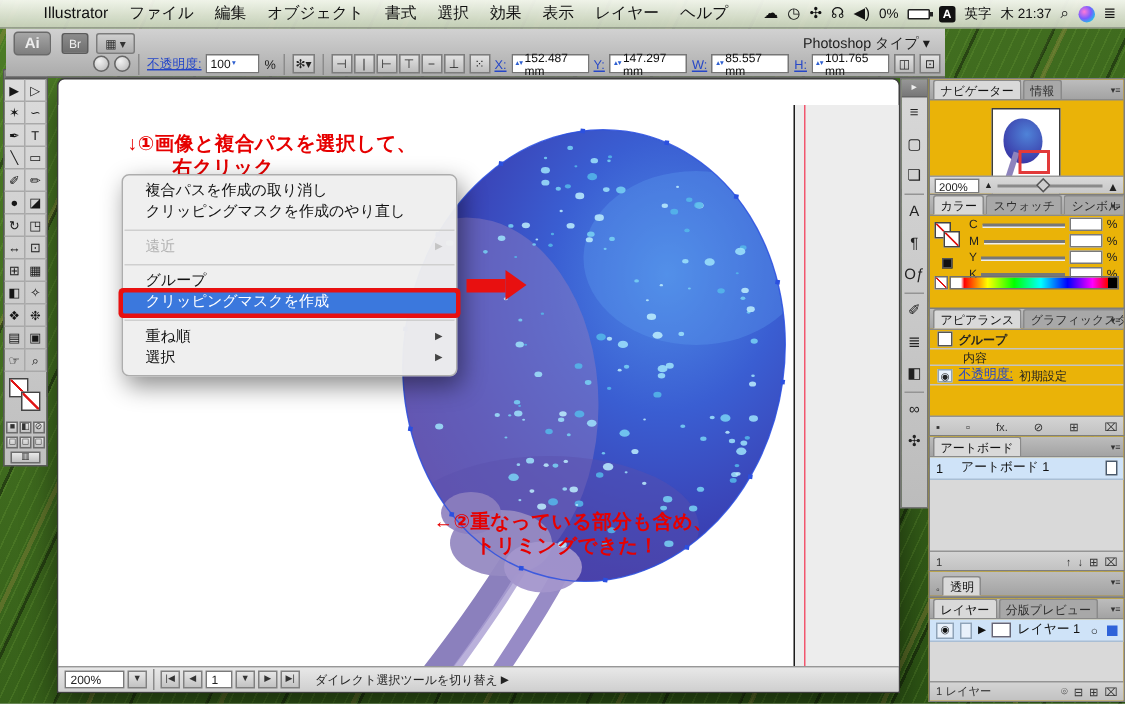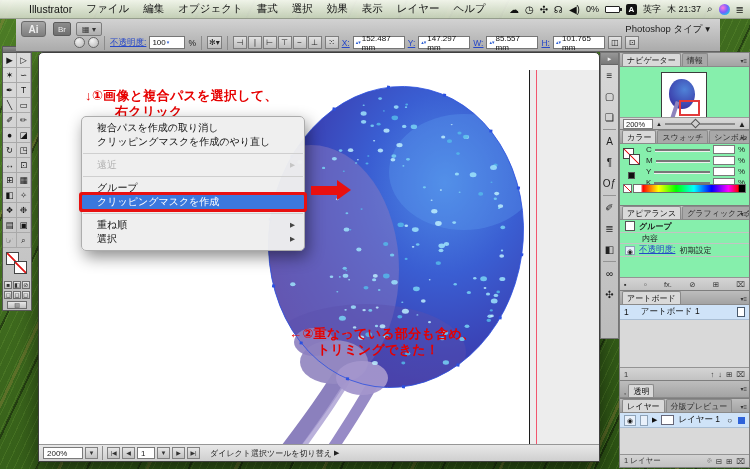--- a/index.html
+++ b/index.html
@@ -18,21 +18,21 @@
 .menubar .mi{padding:0 7px;white-space:nowrap}
 .menubar .apple{font-size:12px;padding:0 8px}
 .menubar .appname{font-weight:normal}
 .mstat{margin-left:auto;display:flex;align-items:center;gap:6px;font-size:9px;white-space:nowrap}
 .sic{font-size:10px}
 .batt{display:inline-block;width:15px;height:7px;border:1px solid #222;border-radius:1px;position:relative;background:#fff}
 .batt::after{content:"";position:absolute;right:-3px;top:1px;width:2px;height:3px;background:#222}
 .abadge{display:inline-block;width:11px;height:11px;background:#111;color:#fff;border-radius:2px;text-align:center;line-height:11px;font-size:8px;font-weight:bold}
 .siri{display:inline-block;width:11px;height:11px;border-radius:50%;background:radial-gradient(circle at 35% 35%,#ff7ad9,#7a5cff 45%,#18c7e8 80%)}
 
-.abar{position:absolute;left:16px;top:19px;width:704px;height:33px;background:linear-gradient(#d2d2d2,#ababab);border-bottom:1px solid #636363;z-index:40}
+.abar{position:absolute;left:4px;top:19px;width:626px;height:33px;background:linear-gradient(#d2d2d2,#ababab);border-bottom:1px solid #636363;z-index:40}
 .ailogo{position:absolute;left:5px;top:2px;width:25px;height:16px;background:linear-gradient(#a6a6a6,#7e7e7e);border:1px solid #6a6a6a;border-radius:3px;color:#ededed;font-weight:bold;font-size:10px;text-align:center;line-height:15px}
 .brbtn{position:absolute;left:37px;top:3px;width:18px;height:14px;background:linear-gradient(#8c8c8c,#6f6f6f);border:1px solid #5c5c5c;border-radius:2px;color:#eee;font-size:8px;text-align:center;line-height:13px}
 .laybtn{position:absolute;left:60px;top:3px;width:26px;height:14px;background:linear-gradient(#cfcfcf,#aeaeae);border:1px solid #7c7c7c;border-radius:2px;font-size:8px;text-align:center;line-height:13px;color:#333}
 .ws{position:absolute;right:10px;top:4px;font-size:9.5px;color:#1d1d1d}
 .crow{position:absolute;left:58px;top:15px;height:17px;display:flex;align-items:center;gap:3px;font-size:8.5px;color:#222}
 .circ{width:11px;height:11px;border-radius:50%;border:1px solid #666;background:radial-gradient(circle at 35% 30%,#f2f2f2,#b5b5b5)}
 .blul{color:#2647c8;text-decoration:underline;font-size:8.5px;white-space:nowrap}
 .fld{height:13px;background:#fff;border:1px solid #767676;display:flex;align-items:center;font-size:8px;color:#111;padding:0 2px;gap:1px}
 .step{display:inline-flex;flex-direction:column;justify-content:center;color:#2e5fd0;font-size:5px;line-height:3.4px}
 .mbtn{height:13px;min-width:14px;background:linear-gradient(#e3e3e3,#bdbdbd);border:1px solid #7d7d7d;font-size:8px;text-align:center;line-height:11px;color:#222;padding:0 1px}
@@ -71,21 +71,21 @@
 .rarw .bar{width:26px;height:9px;background:#e81010}
 .rarw .tri{width:0;height:0;border-top:10px solid transparent;border-bottom:10px solid transparent;border-left:14px solid #e81010}
 .note{position:absolute;color:#e60000;font-weight:bold;font-size:13px;line-height:16px;z-index:6;letter-spacing:.3px;white-space:nowrap}
 
 .dock{position:absolute;left:600px;top:52px;width:19px;height:287px;background:linear-gradient(#d8d8d8,#bcbcbc);border:1px solid #757575;z-index:25;overflow:hidden}
 .dhead{height:12px;background:linear-gradient(#979797,#787878);border-bottom:1px solid #666;color:#eee;font-size:7px;text-align:center;line-height:11px}
 .dicon{height:21px;text-align:center;font-size:10px;line-height:21px;color:#222}
 .dsep{height:1px;background:#949494;margin:1px 2px}
 
 .panels{position:absolute;left:619px;top:52px;width:131px;z-index:25}
-.panel{background:#86efac;border:1px solid #7e7e7e;border-top:none;position:relative;overflow:hidden}
+.panel{background:#eab308;border:1px solid #7e7e7e;border-top:none;position:relative;overflow:hidden}
 .panel:first-child{border-top:1px solid #7e7e7e}
 .tabbar{height:14px;background:linear-gradient(#bdbdbd,#a3a3a3);display:flex;align-items:flex-end;gap:1px;padding-left:2px;border-bottom:1px solid #8a8a8a;position:relative}
 .tab{font-size:8px;line-height:9px;padding:2px 4px 1px;background:#a8a8a8;border:1px solid #8a8a8a;border-bottom:none;border-radius:2px 2px 0 0;color:#2e2e2e;white-space:nowrap}
 .tab.active{background:#d9d9d9;color:#111}
 .pmenu{position:absolute;right:2px;top:4px;font-size:6px;color:#333}
 .pcontent{position:relative;font-size:8px;color:#222}
 
 .navthumb{position:absolute;left:41px;top:5px;width:46px;height:58px;background:#fff;border:1px solid #3c3c3c}
 .minijelly{position:absolute;left:7px;top:6px;width:26px;height:30px;border-radius:48% 52% 50% 50%;background:radial-gradient(circle at 60% 35%,#4f83d8,#3a3aa8 75%)}
 .miniarm{position:absolute;left:10px;top:28px;width:4px;height:24px;background:#8d83bd;transform:rotate(18deg)}
@@ -441,21 +441,21 @@
           <rect x="206.8" y="8.3" width="3" height="3" fill="#2b50e0" transform="rotate(8 180 157)"></rect>
           <rect x="257.7" y="37.4" width="3" height="3" fill="#2b50e0" transform="rotate(8 180 157)"></rect>
           <rect x="292.9" y="90.0" width="3" height="3" fill="#2b50e0" transform="rotate(8 180 157)"></rect>
         </g>
     </svg>
 
     <div class="note" style="left:46px;top:18px">
       <div>↓①画像と複合パスを選択して、</div>
       <div style="padding-left:30px">右クリック</div>
     </div>
-    <div class="note" style="left:250px;top:256px">
+    <div class="note" style="left:250px;top:270px">
       <div>←②重なっている部分も含め、</div>
       <div style="padding-left:28px">トリミングできた！</div>
     </div>
 
     <div class="cmenu" id="cmenu-list">
         <div class="citem">複合パスを作成の取り消し</div>
         <div class="citem">クリッピングマスクを作成のやり直し</div>
         <div class="csep"></div>
         <div class="citem dis sub">遠近</div>
         <div class="csep"></div>

